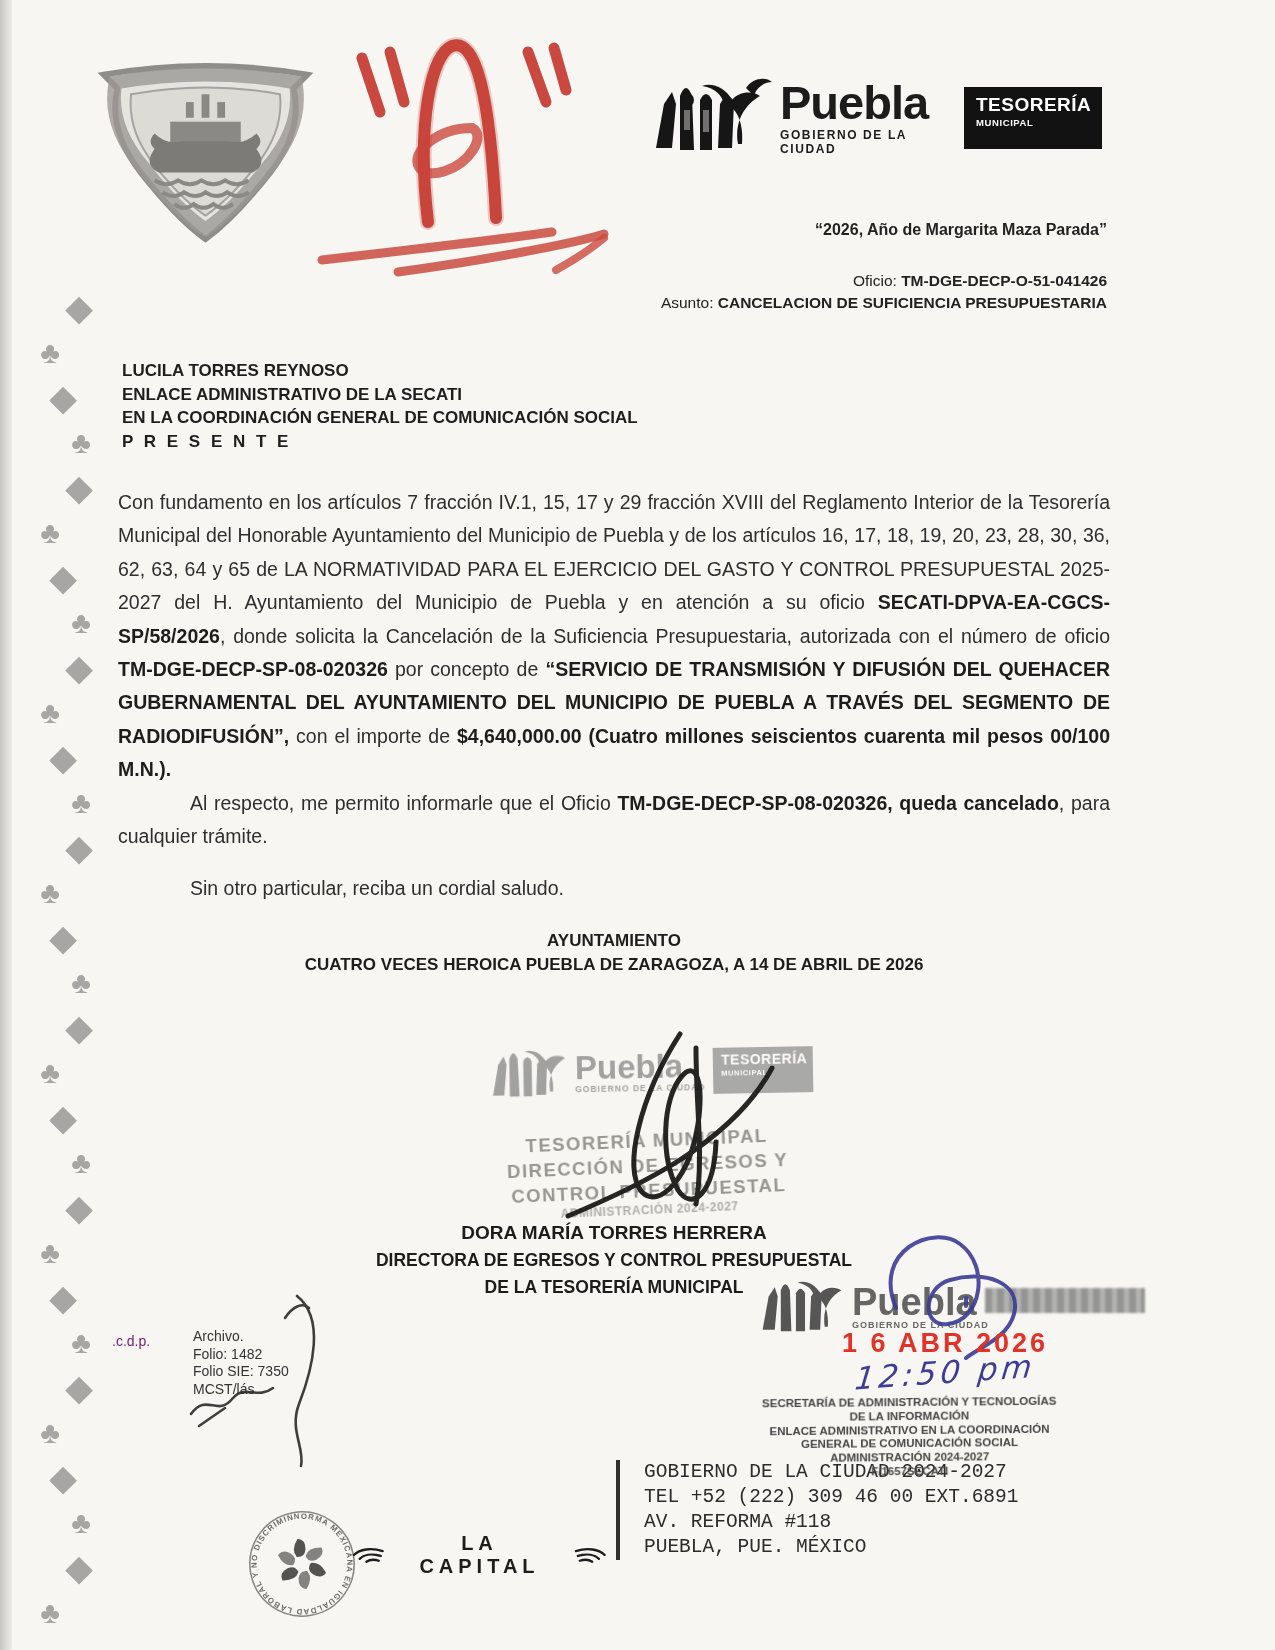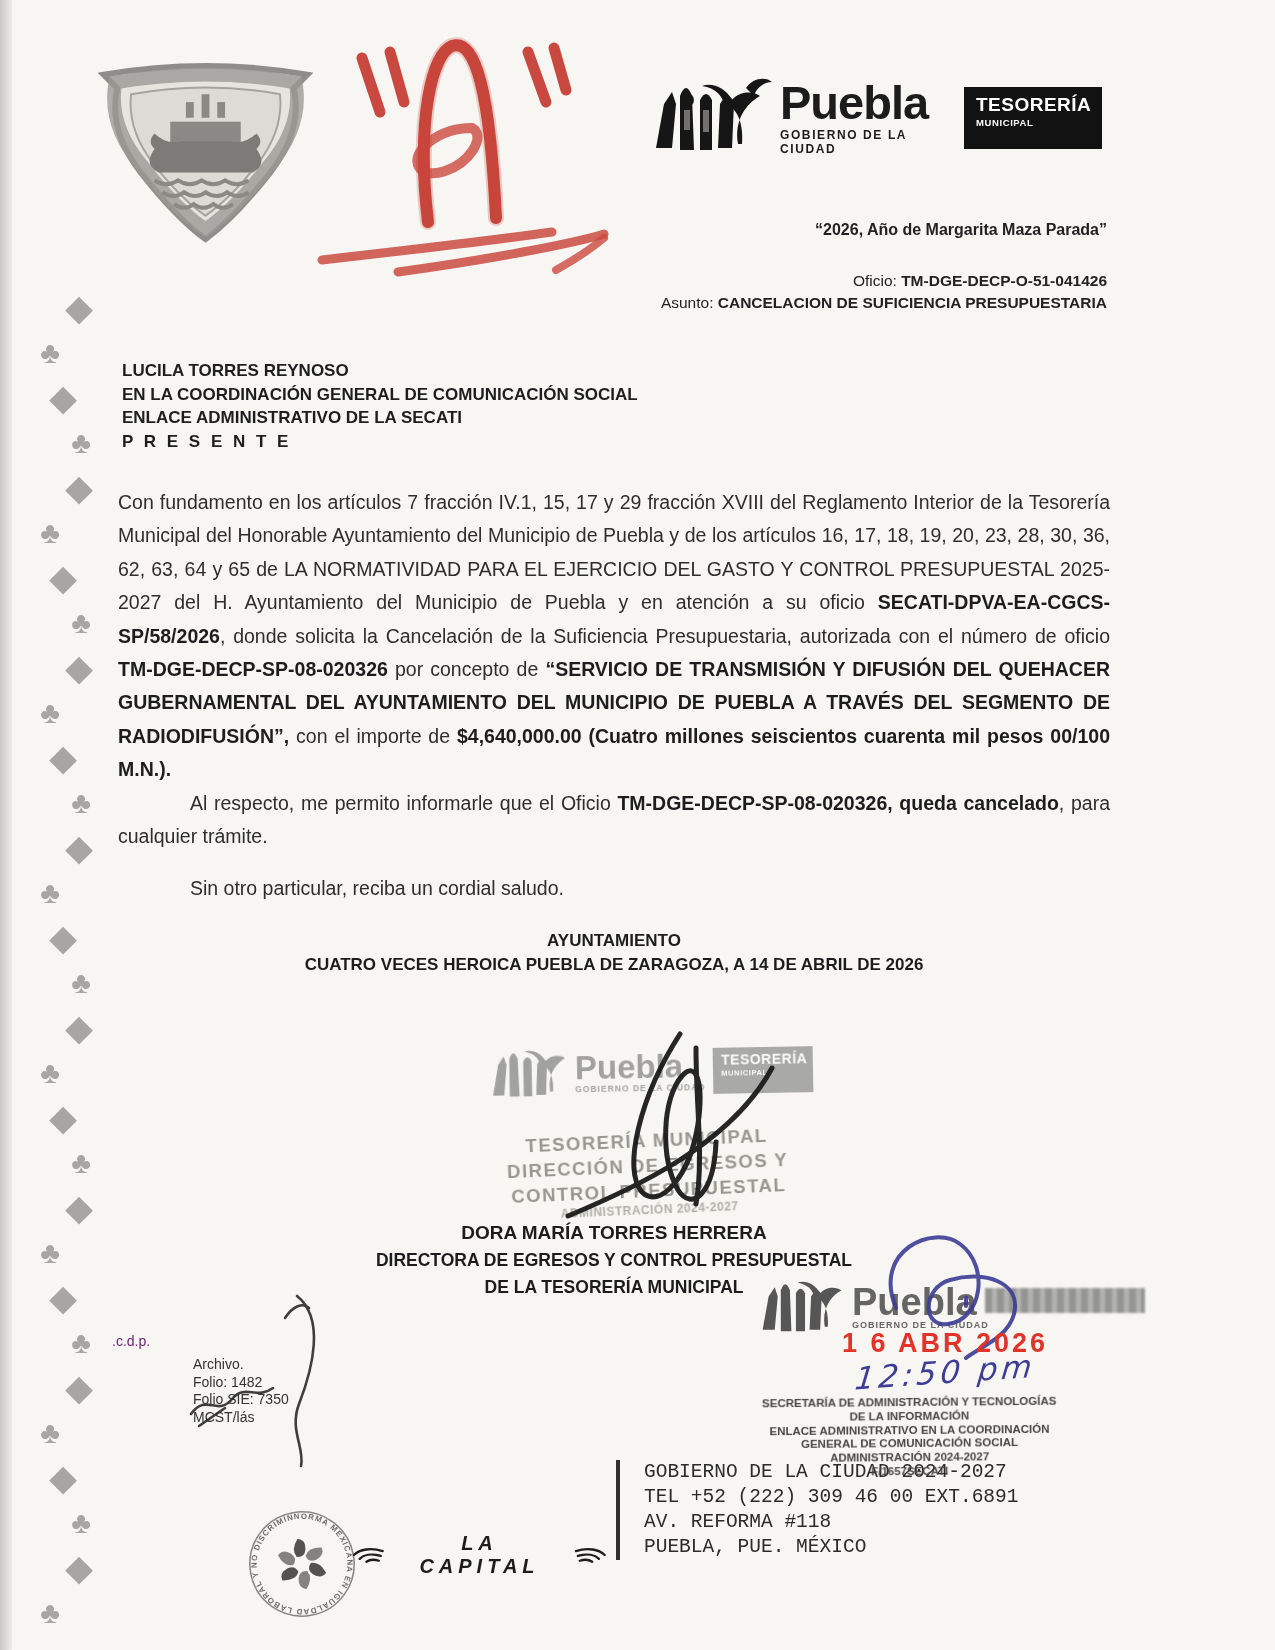--- a/index.html
+++ b/index.html
@@ -74,25 +74,25 @@
     font-family:"Liberation Sans",sans-serif;}
   .time-note{left:855px;top:1354px;font-size:31px;color:#3d3d97;font-style:italic;
     transform:rotate(-4deg) skewX(-10deg);letter-spacing:4px;font-family:"DejaVu Sans",sans-serif;}
   .receipt-stamp{left:752px;top:1396px;width:315px;text-align:center;z-index:4;
     font-size:11.5px;font-weight:800;color:#474645;line-height:13.8px;
     transform:rotate(-.5deg);filter:blur(.35px);}
   
   .footer{left:616px;top:1460px;border-left:4px solid #2f2f2f;padding-left:24px;z-index:2;
     font-family:"Liberation Mono",monospace;font-size:19.5px;line-height:25px;color:#2b2b2b;}
   .cdp-label{left:112px;top:1333px;font-size:14px;color:#701a75;}
-  .cdp-lines{left:193px;top:1328px;font-size:14px;line-height:17.5px;color:#333;margin-top:28px;}
+  .cdp-lines{left:193px;top:1328px;font-size:14px;line-height:17.5px;color:#333;}
   .pen-marks{left:185px;top:1288px;width:170px;height:185px;}
   .seal{left:243px;top:1505px;width:118px;height:118px;transform:rotate(-10deg);}
   .capital{left:352px;top:1532px;width:255px;text-align:center;color:#1d1d1d;}
-  .capital .row1{display:flex;align-items:center;justify-content:center;gap:15px;font-style:italic;}
+  .capital .row1{display:flex;align-items:center;justify-content:center;gap:15px;}
   .capital .l1{font-size:20px;font-weight:800;letter-spacing:5px;}
   .capital .l2{font-size:35px;font-weight:800;letter-spacing:1px;line-height:34px;}
   .wing{width:34px;height:16px;}
   .wing.flip{transform:scaleX(-1);}
 </style>
 </head>
 <body>
 
 <div class="page">
 
@@ -194,22 +194,22 @@
 
   <div class="abs year-legend">“2026, Año de Margarita Maza Parada”</div>
 
   <div class="abs ref-block">
     <div><span>Oficio: </span><b>TM-DGE-DECP-O-51-041426</b></div>
     <div><span>Asunto: </span><b>CANCELACION DE SUFICIENCIA PRESUPUESTARIA</b></div>
   </div>
 
   <div class="abs addressee">
     <div>LUCILA TORRES REYNOSO</div>
+    <div>ENLACE ADMINISTRATIVO DE LA SECATI</div>
     <div>EN LA COORDINACIÓN GENERAL DE COMUNICACIÓN SOCIAL</div>
-    <div>ENLACE ADMINISTRATIVO DE LA SECATI</div>
     <div class="presente">P R E S E N T E</div>
   </div>
 
   <div class="abs par p1"><span>Con fundamento en los artículos 7 fracción IV.1, 15, 17 y 29 fracción XVIII del Reglamento Interior de la Tesorería Municipal del Honorable Ayuntamiento del Municipio de Puebla y de los artículos  16, 17, 18, 19, 20, 23, 28, 30, 36, 62, 63, 64 y 65 de LA NORMATIVIDAD PARA EL EJERCICIO DEL GASTO Y CONTROL PRESUPUESTAL 2025-2027 del H. Ayuntamiento del Municipio de Puebla y en atención a su oficio </span><b>SECATI-DPVA-EA-CGCS-SP/58/2026</b><span>, donde solicita la Cancelación de la Suficiencia Presupuestaria, autorizada con el número de oficio </span><b>TM-DGE-DECP-SP-08-020326</b><span> por concepto de </span><b>“SERVICIO DE TRANSMISIÓN Y DIFUSIÓN DEL QUEHACER GUBERNAMENTAL DEL AYUNTAMIENTO DEL MUNICIPIO DE PUEBLA A TRAVÉS DEL SEGMENTO DE RADIODIFUSIÓN”,</b><span> con el importe de </span><b>$4,640,000.00 (Cuatro millones seiscientos cuarenta mil pesos 00/100 M.N.).</b></div>
 
   <div class="abs par p2"><span>Al respecto, me permito informarle que el Oficio </span><b>TM-DGE-DECP-SP-08-020326, queda cancelado</b><span>, para cualquier trámite.</span></div>
 
   <div class="abs p3">Sin otro particular, reciba un cordial saludo.</div>
 
   <div class="abs closing">

